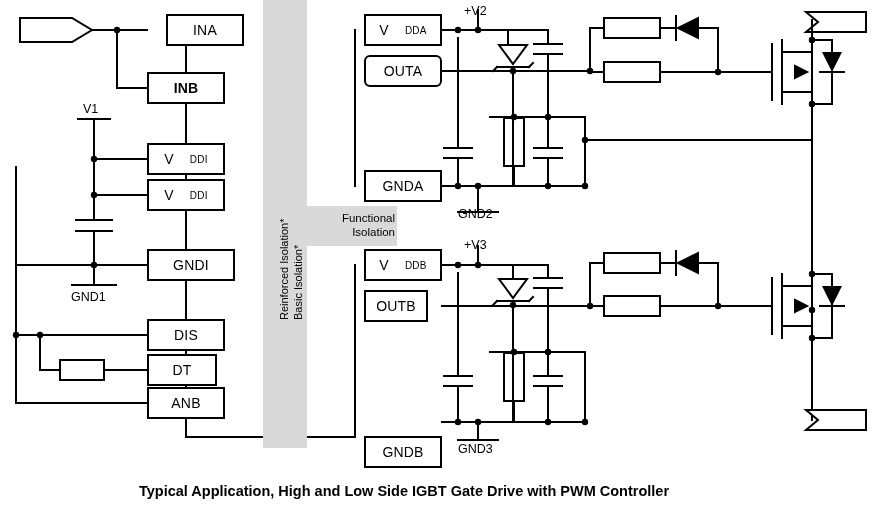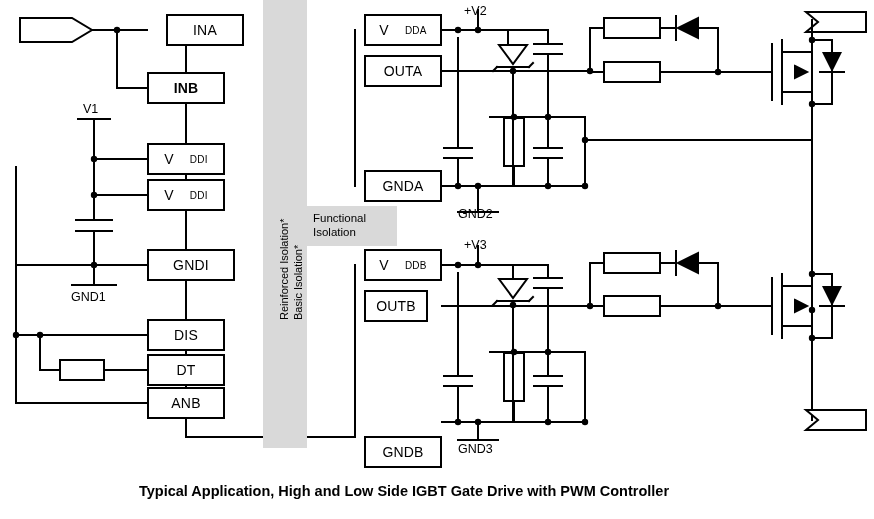--- a/index.html
+++ b/index.html
@@ -54,21 +54,21 @@
   }
   .rot {
     transform-origin: left top;
     transform: rotate(-90deg);
   }
   .flabel {
     position: absolute;
     font-size: 11.5px;
     line-height: 14px;
     color: #000;
-    text-align: left;
+    text-align: right;
     background: #d9d9d9;
     white-space: nowrap;
   }
   .netlabel {
     position: absolute;
     font-size: 12.5px;
     color: #000;
     white-space: nowrap;
   }
   .caption {
@@ -337,32 +337,32 @@
   <div class="pinbox" style="left:147px; top:179px; width:78px; height:32px;">
     <span>V</span>
       <span class="sub">DDI</span>
   </div>
   <div class="pinbox" style="left:147px; top:249px; width:88px; height:32px;">
     <span>GNDI</span>
   </div>
   <div class="pinbox" style="left:147px; top:319px; width:78px; height:32px;">
     <span>DIS</span>
   </div>
-  <div class="pinbox" style="left:147px; top:354px; width:78px; height:32px;">
+  <div class="pinbox" style="left:147px; top:354px; width:70px; height:32px;">
     <span>DT</span>
   </div>
   <div class="pinbox" style="left:147px; top:387px; width:78px; height:32px;">
     <span>ANB</span>
   </div>
 
   <div class="pinbox" style="left:364px; top:14px; width:78px; height:32px;">
     <span>V</span>
       <span class="sub">DDA</span>
   </div>
-  <div class="pinbox" style="left:364px; top:55px; width:78px; height:32px;">
+  <div class="pinbox" style="left:364px; top:55px; width:78px; height:32px;border-radius:6px;">
     <span>OUTA</span>
   </div>
   <div class="pinbox" style="left:364px; top:170px; width:78px; height:32px;">
     <span>GNDA</span>
   </div>
   <div class="pinbox" style="left:364px; top:249px; width:78px; height:32px;">
     <span>V</span>
       <span class="sub">DDB</span>
   </div>
   <div class="pinbox" style="left:364px; top:290px; width:64px; height:32px;">

